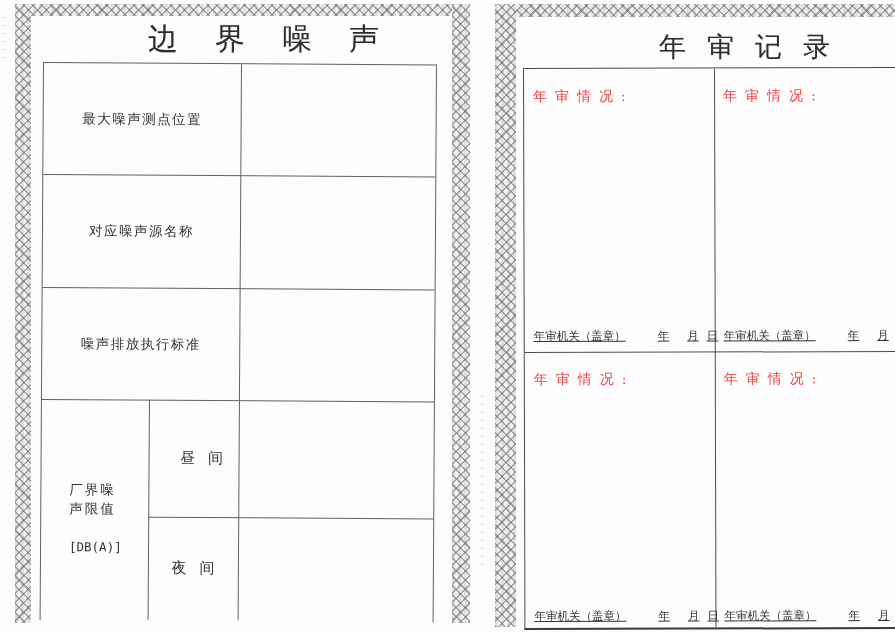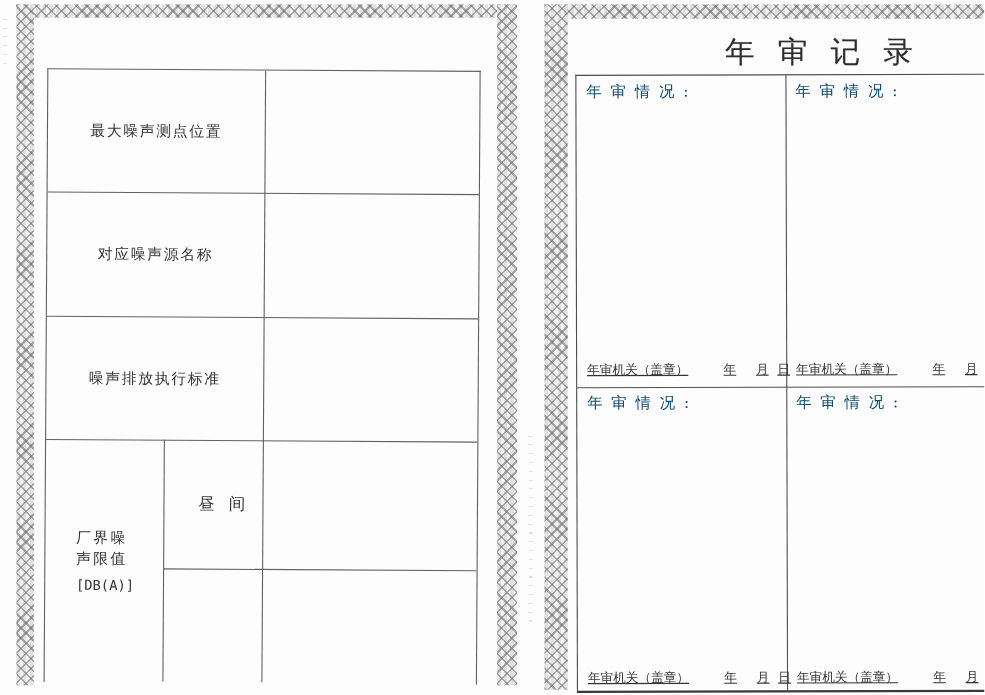--- a/index.html
+++ b/index.html
@@ -45,43 +45,43 @@
   .lrow { position:absolute; left:0; width:197px; display:flex;
           align-items:center; justify-content:center;
           font-size:13.5px; letter-spacing:1.5px; color:#343434; }
   .lrow-1 { top:0;     height:111px; }
   .lrow-2 { top:112px; height:112px; }
   .lrow-3 { top:225px; height:111px; }
 
   .limit-label { position:absolute; left:0; top:336px; width:107px; height:220px;
                  padding:81px 0 0 28px; font-size:13.5px; letter-spacing:2px;
                  line-height:19px; color:#343434; }
-  .limit-label .l3 { margin-top:4px; letter-spacing:0; font-family:"DejaVu Sans Mono", monospace; font-size:12.5px; }
+  .limit-label .l3 { margin-top:19px; letter-spacing:0; font-family:"DejaVu Sans Mono", monospace; font-size:12.5px; }
   .daynight { position:absolute; left:107px; width:90px; display:flex;
               align-items:center; justify-content:center;
               font-size:15px; letter-spacing:13px; text-indent:13px; color:#343434; }
   .day   { top:336px; height:117px;padding-left:16px; }
   .night { top:453px; height:103px; }
 
   
   .rt { position:absolute; left:523px; top:68px; width:382px; height:562px;
         border:1px solid #4c4c4c; border-bottom:2px solid #3a3a3a;
         transform:rotate(-.15deg); transform-origin:0 0; }
   .rt .gl { position:absolute; background:#4f4f4f; }
   .rt .rv { left:190px; top:0; width:1px; height:559px; }
   .rt .rh { left:0; top:283px; width:380px; height:1px; }
 
   .rcell { position:absolute; width:190px; }
   .rc1 { left:0;     top:0;     height:283px; }
   .rc2 { left:190px; top:0;     height:283px; }
   .rc3 { left:0;     top:283px; height:276px; }
   .rc4 { left:190px; top:283px; height:276px; }
 
-  .cell-header { position:absolute; left:9px; top:6px; font-size:14px;
-                 letter-spacing:8px; white-space:nowrap; color:#0c4a6e; }
+  .cell-header { position:absolute; left:9px; top:19px; font-size:14px;
+                 letter-spacing:8px; white-space:nowrap; color:#ef4444; }
   .cell-footer { position:absolute; left:9px; white-space:nowrap;
                  font-size:11.5px; color:#333;text-decoration:underline; }
   .foot-hi  { bottom:8px; }
   .foot-lo  { bottom:4px; }
   .cell-footer .fy { margin-left:32px; }
   .cell-footer .fm { margin-left:18px; }
   .cell-footer .fd { margin-left:8px; }
 
   
   .noise { position:absolute; opacity:.45;
@@ -96,40 +96,42 @@
 
   <div class="band band-left-top"></div>
   <div class="band band-left-left"></div>
   <div class="band band-left-right"></div>
   <div class="band band-right-top"></div>
   <div class="band band-right-left"></div>
 
   <div class="noise noise-1"></div>
   <div class="noise noise-2"></div>
 
+  <div class="page-title title-left">边界噪声</div>
 
   <div class="lt">
     <div class="gl h1"></div>
     <div class="gl h2"></div>
     <div class="gl h3"></div>
     <div class="gl h4"></div>
     <div class="gl v1"></div>
     <div class="gl v2"></div>
 
     <div class="lrow lrow-1">最大噪声测点位置</div>
     <div class="lrow lrow-2">对应噪声源名称</div>
     <div class="lrow lrow-3">噪声排放执行标准</div>
 
     <div class="limit-label">
       <div class="l1">厂界噪</div>
       <div class="l2">声限值</div>
       <div class="l3">[DB(A)]</div>
     </div>
 
     <div class="daynight day">昼间</div>
+    <div class="daynight night">夜间</div>
   </div>
 
   <div class="page-title title-right">年审记录</div>
 
   <div class="rt">
     <div class="gl rv"></div>
     <div class="gl rh"></div>
 
     <div class="rcell rc1">
       <div class="cell-header">年审情况:</div>

